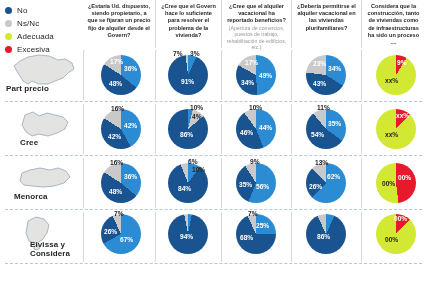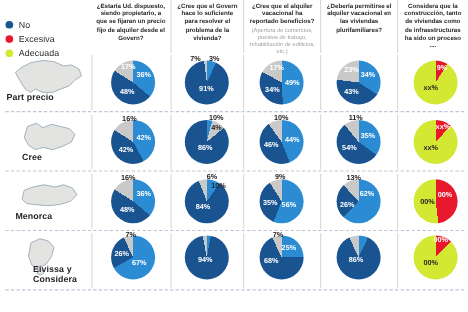--- a/index.html
+++ b/index.html
@@ -6,21 +6,21 @@
   body{
     width:425px;height:284px;
     background:#ffffff;
     font-family:"Liberation Sans", sans-serif;
     color:#231f20;
     overflow:hidden;
   }
   #sheet{position:relative;width:425px;height:284px;}
 
   
-  #legend{position:absolute;left:5px;top:16px;width:72px;}
+  #legend{position:absolute;left:5px;top:4px;width:72px;}
   .lg-row{display:flex;align-items:center;height:13px;}
   .lg-dot{width:7px;height:7px;border-radius:50%;flex:0 0 auto;}
   .lg-txt{font-size:8px;margin-left:5px;letter-spacing:.1px;color:#231f20;white-space:nowrap;}
 
   
   #headrow{position:absolute;left:83px;top:0px;width:342px;height:48px;display:flex;}
   .hcell{position:relative;box-sizing:border-box;padding:3px 3px 0 3px;
          border-left:1px solid #d8d8d8;text-align:center;}
   .hcell:first-child{border-left:none;}
   .hq{font-size:5.6px;line-height:7.2px;font-weight:bold;color:#231f20;display:block;}
@@ -47,26 +47,30 @@
 <body>
 
 <div id="sheet">
 
   <div id="legend">
     <div class="lg-row">
       <span class="lg-dot" style="background:#1a5490"></span>
       <span class="lg-txt">No</span>
     </div>
     <div class="lg-row">
+      <span class="lg-dot" style="background:#c9c9c9"></span>
+      <span class="lg-txt">Ns/Nc</span>
+    </div>
+    <div class="lg-row">
+      <span class="lg-dot" style="background:#d2e832"></span>
+      <span class="lg-txt">Adecuada</span>
+    </div>
+    <div class="lg-row">
       <span class="lg-dot" style="background:#e8192c"></span>
       <span class="lg-txt">Excesiva</span>
-    </div>
-    <div class="lg-row">
-      <span class="lg-dot" style="background:#d2e832"></span>
-      <span class="lg-txt">Adecuada</span>
     </div>
   </div>
 
   <div id="headrow">
     <div class="hcell" style="width:72px">
       <span class="hq">¿Estaría Ud. dispuesto, siendo propietario, a que se fijaran un precio fijo de alquiler desde el Govern?</span>
     </div>
     <div class="hcell" style="width:66px">
       <span class="hq">¿Cree que el Govern hace lo suficiente para resolver el problema de la vivienda?</span>
     </div>

